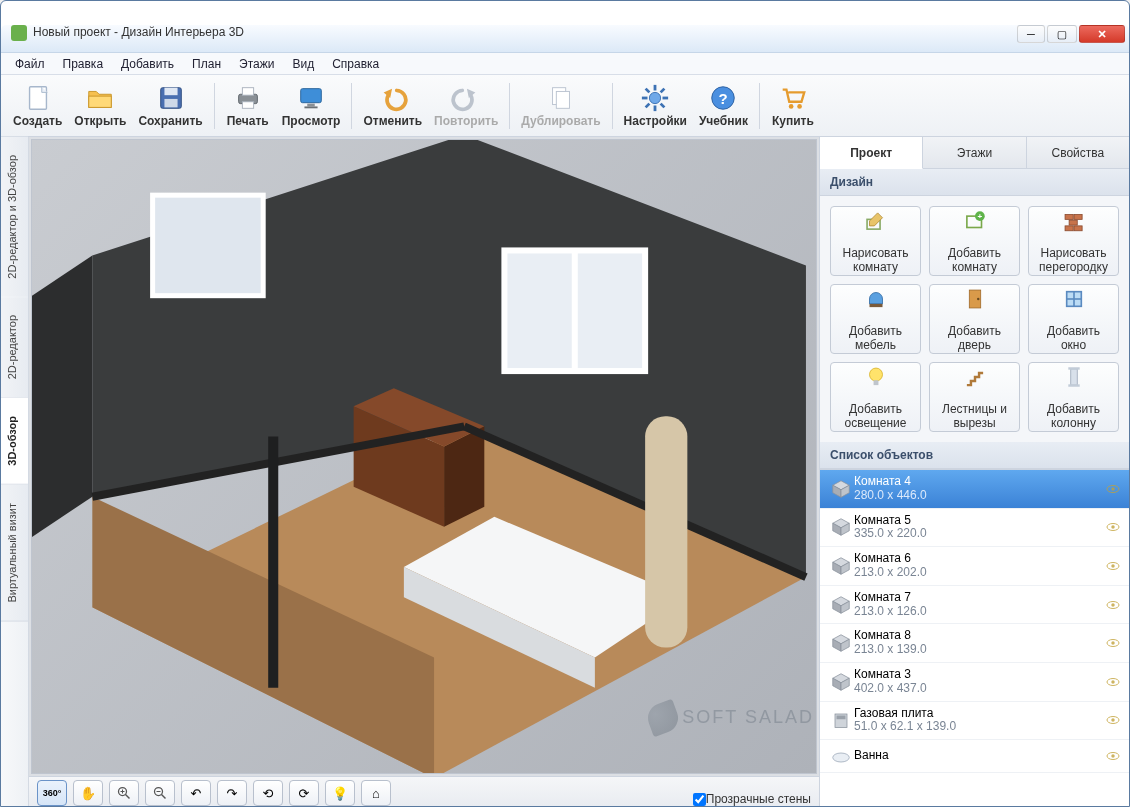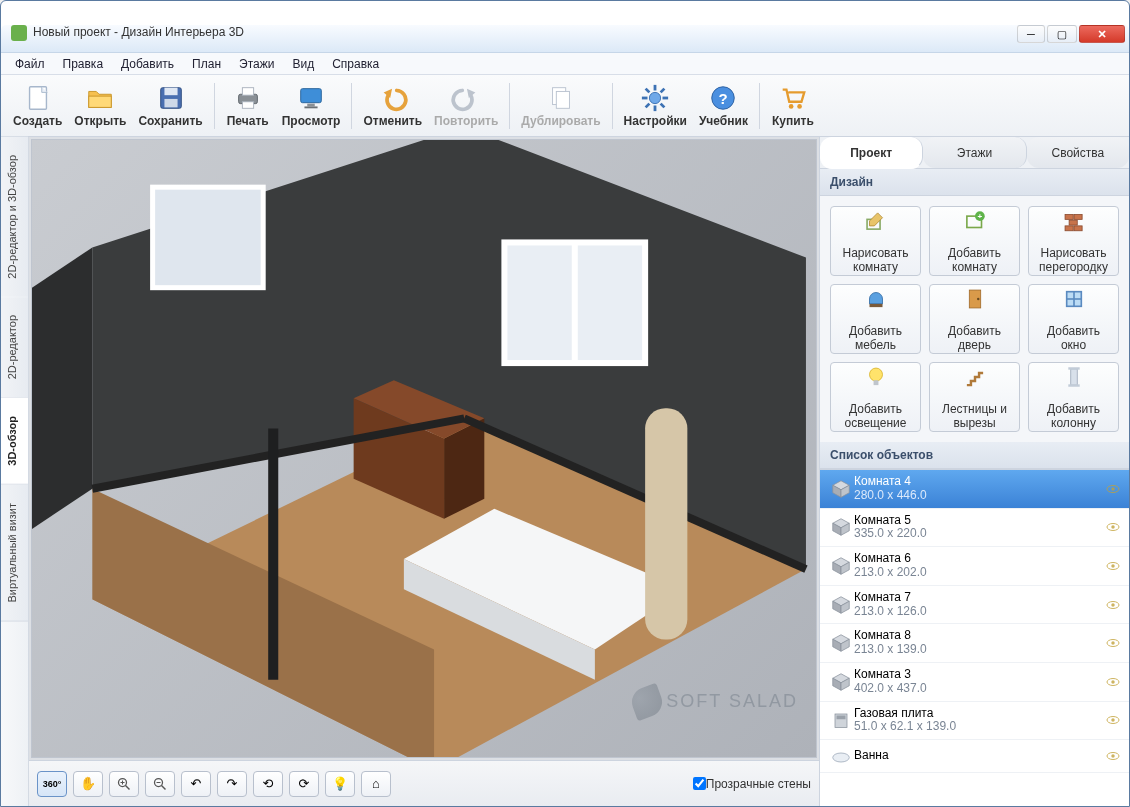--- a/index.html
+++ b/index.html
@@ -32,52 +32,52 @@
 .left-tabs { width: 28px; background: linear-gradient(to right,#f7f8fa,#eef1f5); border-right: 1px solid #d4dae3; display: flex; flex-direction: column; }
 .vtab { flex: 0 0 auto; writing-mode: vertical-rl; transform: rotate(180deg); font-size: 11px; color: #444; padding: 18px 5px; text-align: center; border-top: 1px solid #d4dae3; cursor: pointer; background: linear-gradient(to left,#f1f3f6,#e7ebf1); }
 .vtab:first-child { border-top: none; }
 .vtab.active { background: #fff; font-weight: bold; color: #222; }
 
 .viewport-wrap { flex: 1; display: flex; flex-direction: column; background: #dcdfe4; }
 .viewport { flex: 1; background: linear-gradient(135deg, #c9ccd1 0%, #aeb2b9 100%); position: relative; overflow: hidden; border: 1px solid #bfc5cf; margin: 2px; }
 .room3d { position: absolute; inset: 0; }
 .room3d svg { width: 100%; height: 100%; }
 
-.viewtools { height: 46px; background: linear-gradient(#f5f6f8,#e9ecf1); border-top: 1px solid #cdd4df; display: flex; align-items: center; padding: 0 8px; gap: 6px; }
+.viewtools { height: 30px; background: linear-gradient(#f5f6f8,#e9ecf1); border-top: 1px solid #cdd4df; display: flex; align-items: flex-end; padding: 0 8px; gap: 6px; }
 .vt-btn { width: 30px; height: 26px; border: 1px solid #b8c0cd; border-radius: 4px; background: linear-gradient(#fff,#eef1f6); display: flex; align-items: center; justify-content: center; cursor: pointer; font-size: 13px; }
 .vt-btn.active { border-color: #6a93c8; background: linear-gradient(#eaf2fc,#d6e5f7); }
 .vt-spacer { flex: 1; }
 .chk { display: flex; align-items: center; font-size: 12px; color: #333; }
 .chk input { width: 13px; height: 13px; }
 
 
 .right-panel { width: 310px; background: #eef1f5; border-left: 1px solid #cdd4df; display: flex; flex-direction: column; min-height: 0; }
 .rtabs { height: 32px; display: flex; border-bottom: 1px solid #cdd4df; }
-.rtab { flex: 1; display: flex; align-items: center; justify-content: center; font-size: 12px; color: #333; background: linear-gradient(#f1f3f6,#e3e7ed); border-right: 1px solid #cdd4df; cursor: pointer; border-radius: 12px; }
+.rtab { flex: 1; display: flex; align-items: center; justify-content: center; font-size: 12px; color: #333; background: linear-gradient(#f1f3f6,#e3e7ed); border-right: 1px solid #cdd4df; cursor: pointer; }
 .rtab:last-child { border-right: none; }
 .rtab.active { background: #fff; border-bottom: 1px solid #fff; margin-bottom: -1px; font-weight: 600; }
 
 .section-head { background: linear-gradient(#e8edf4,#dbe2ec); padding: 6px 10px; font-size: 12px; font-weight: bold; color: #3b4f6b; border-bottom: 1px solid #cdd4df; }
 .design-grid { display: grid; grid-template-columns: repeat(3, 1fr); gap: 8px; padding: 10px; background: #f4f6f9; }
 .dg-btn { height: 70px; border: 1px solid #c4cbd6; border-radius: 4px; background: linear-gradient(#fdfefe,#eef1f6); display: flex; flex-direction: column; align-items: center; justify-content: center; cursor: pointer; padding: 4px; }
 .dg-btn .ic { width: 28px; height: 28px; display: flex; align-items: center; justify-content: center; }
 .dg-btn .dl { font-size: 12px; color: #333; text-align: center; margin-top: 13px; line-height: 1.15; }
 
 .objlist { flex: 1; overflow-y: auto; background: #fff; border-top: 1px solid #cdd4df; }
 .obj-row { display: flex; align-items: center; padding: 5px 8px; border-bottom: 1px solid #eef1f5; cursor: pointer; gap: 0; }
 .obj-row.selected { background: linear-gradient(#5fa8ef,#3b82d6); color: #fff; }
 .obj-row .oic { width: 26px; height: 22px; display: flex; align-items: center; justify-content: center; }
 .obj-row .otxt { flex: 1; display: flex; flex-direction: column; line-height: 1.15; }
 .obj-row .oname { font-size: 12px; }
 .obj-row .odim { font-size: 12px; color: #7a8594; }
 .obj-row.selected .odim { color: #dbe9fb; }
 .obj-row .eye { width: 16px; height: 16px; opacity: .8; }
 
 
-.watermark { position: absolute; right: 18px; bottom: 40px; font-size: 18px; font-family: Arial; color: rgba(120,130,140,.55); letter-spacing: 2px; line-height: .9; text-align: right; pointer-events:none; }
+.watermark { position: absolute; right: 2px; bottom: 40px; font-size: 18px; font-family: Arial; color: rgba(120,130,140,.55); letter-spacing: 2px; line-height: .9; text-align: right; pointer-events:none; }
 .watermark .leaf { display:inline-block; width:30px; height:30px; background: radial-gradient(circle at 30% 30%, #8a939d, #6d7680); border-radius: 50% 10% 50% 10%; transform: rotate(-20deg); opacity:.5; vertical-align: middle; margin-right:4px;}
 </style>
 </head>
 <body>
 
 <div class="window">
 
   <div class="titlebar">
     <div class="app-icon"></div>
     <div class="title">Новый проект - Дизайн Интерьера 3D</div>

